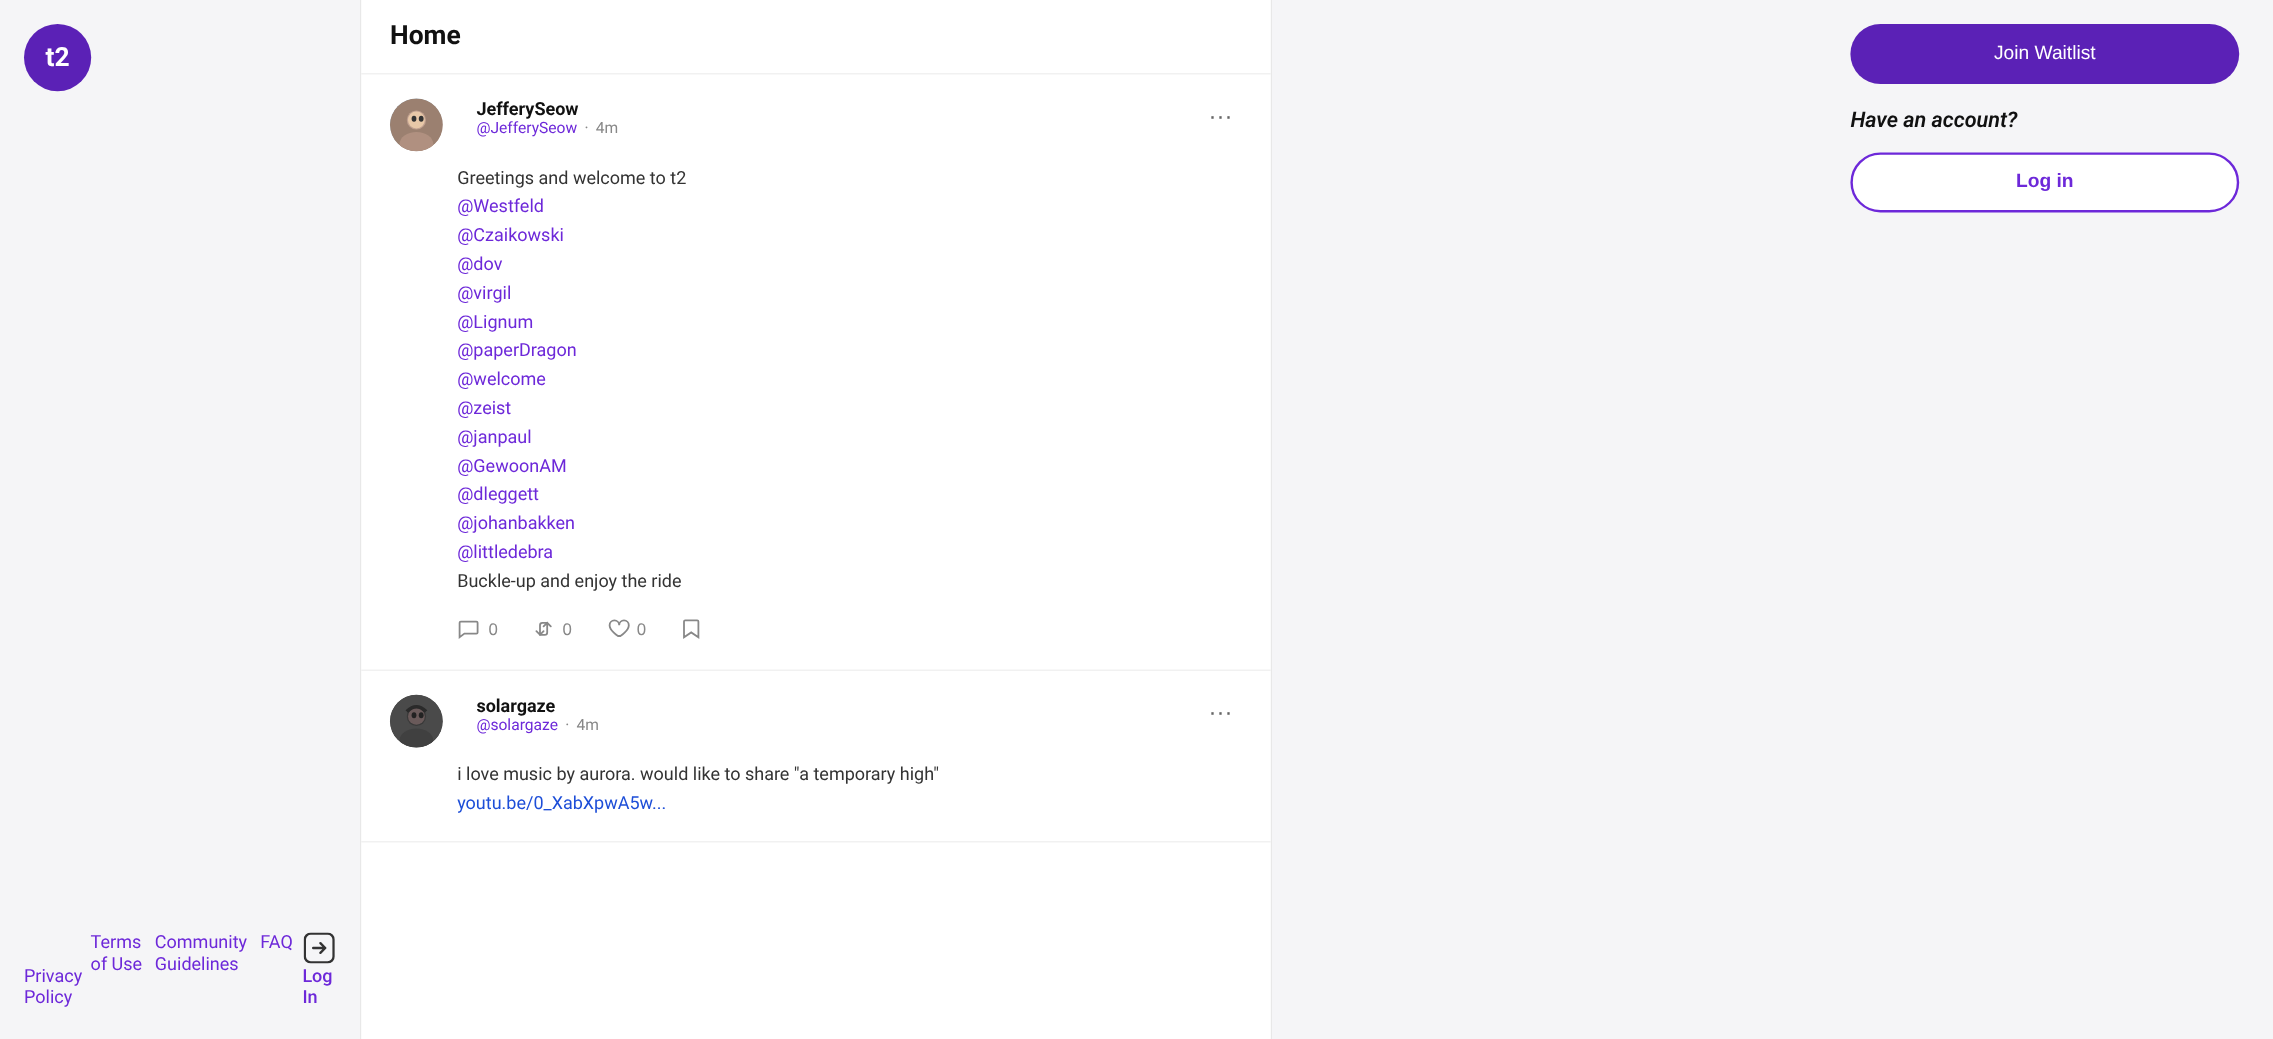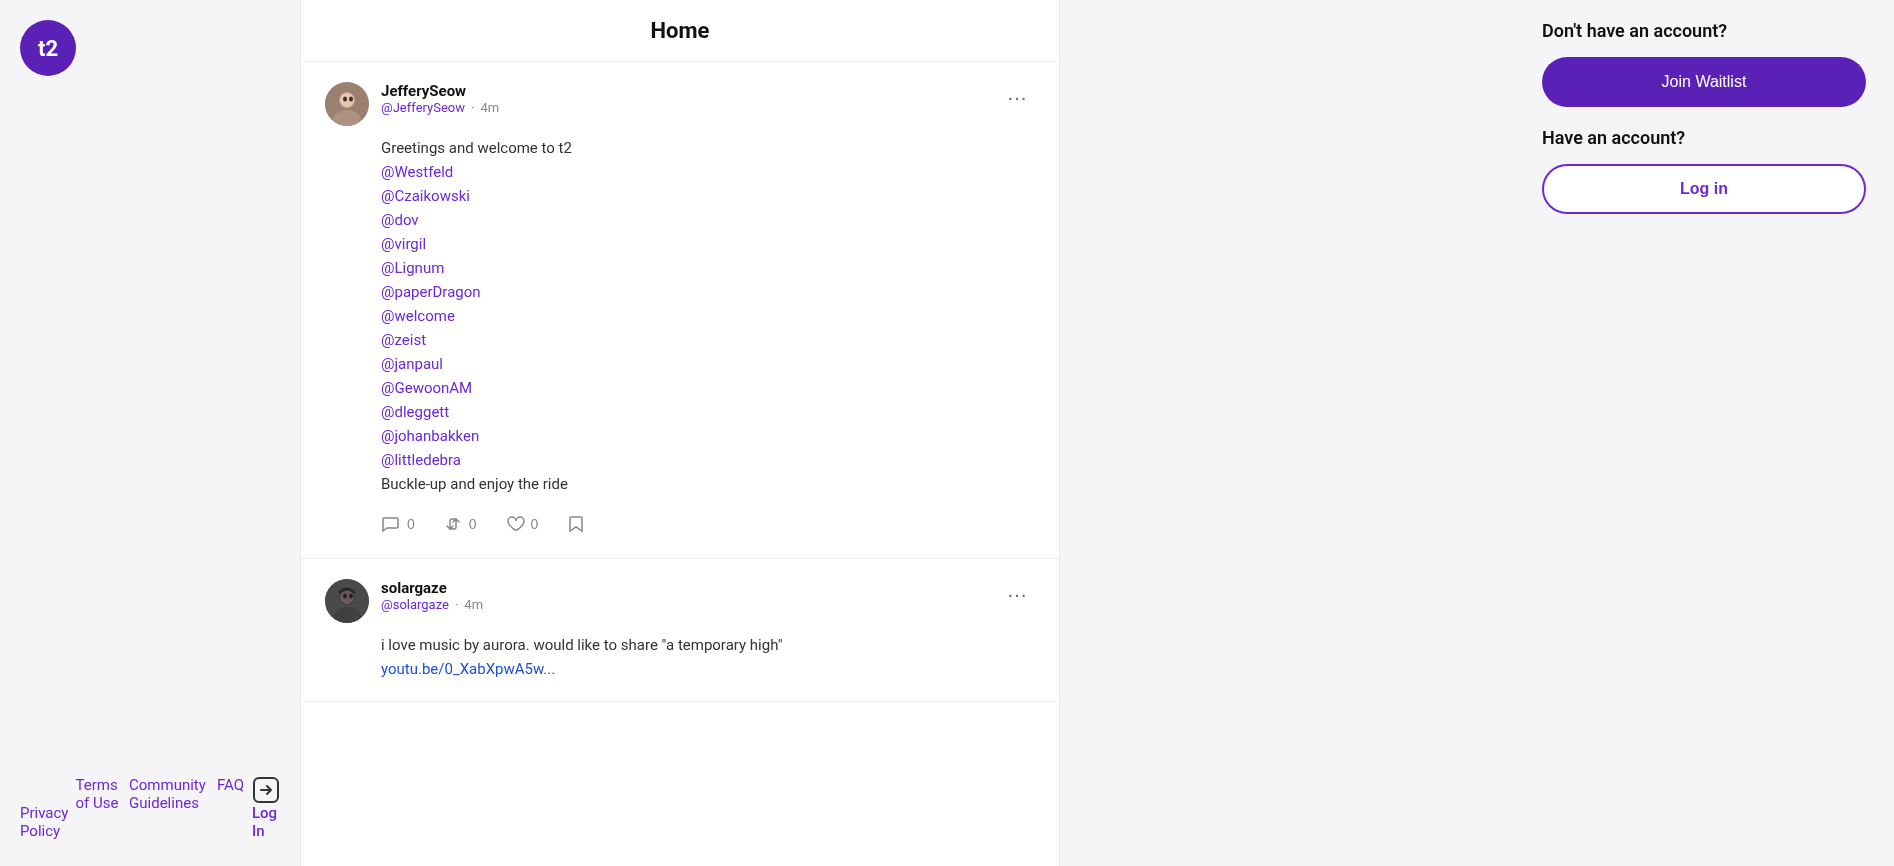--- a/index.html
+++ b/index.html
@@ -94,39 +94,38 @@
       border-left: 1px solid #e8e8e8;
       border-right: 1px solid #e8e8e8;
     }
 
     .page-title {
       font-size: 22px;
       font-weight: 700;
       padding: 18px 24px;
       color: #111;
       border-bottom: 1px solid #eee;
-      text-align: center;
     }
 
     .post {
       padding: 20px 24px;
       border-bottom: 1px solid #eee;
     }
 
     .post-header {
       display: flex;
       align-items: flex-start;
       justify-content: space-between;
       margin-bottom: 10px;
     }
 
     .post-author-section {
       display: flex;
       align-items: flex-start;
-      gap: 12px;
+      gap: 28px;
     }
 
     .avatar {
       width: 44px;
       height: 44px;
       border-radius: 50%;
       background: #ccc;
       overflow: hidden;
       flex-shrink: 0;
     }
@@ -256,20 +255,21 @@
       cursor: pointer;
       text-align: center;
       margin-bottom: 20px;
     }
 
     .have-account {
       font-size: 18px;
       font-weight: 600;
       color: #111;
       margin-bottom: 16px;
+      font-style: italic;
     }
 
     .login-btn {
       display: block;
       width: 100%;
       padding: 14px;
       background: white;
       color: #6d28d9;
       font-size: 16px;
       font-weight: 600;
@@ -434,18 +434,17 @@
     <div class="post-body">
       <div class="post-content-text">
         <span>i love music by aurora. would like to share "a temporary high"</span><br>
         <a href="#" class="link-purple">youtu.be/0_XabXpwA5w...</a>
       </div>
     </div>
   </div>
 </div>
 
 <div class="right-sidebar">
-  <div class="right-sidebar-title">Don't have an account?</div>
   <button class="join-waitlist-btn">Join Waitlist</button>
 
   <div class="have-account">Have an account?</div>
   <button class="login-btn">Log in</button>
 </div>
 
 </body></html>

